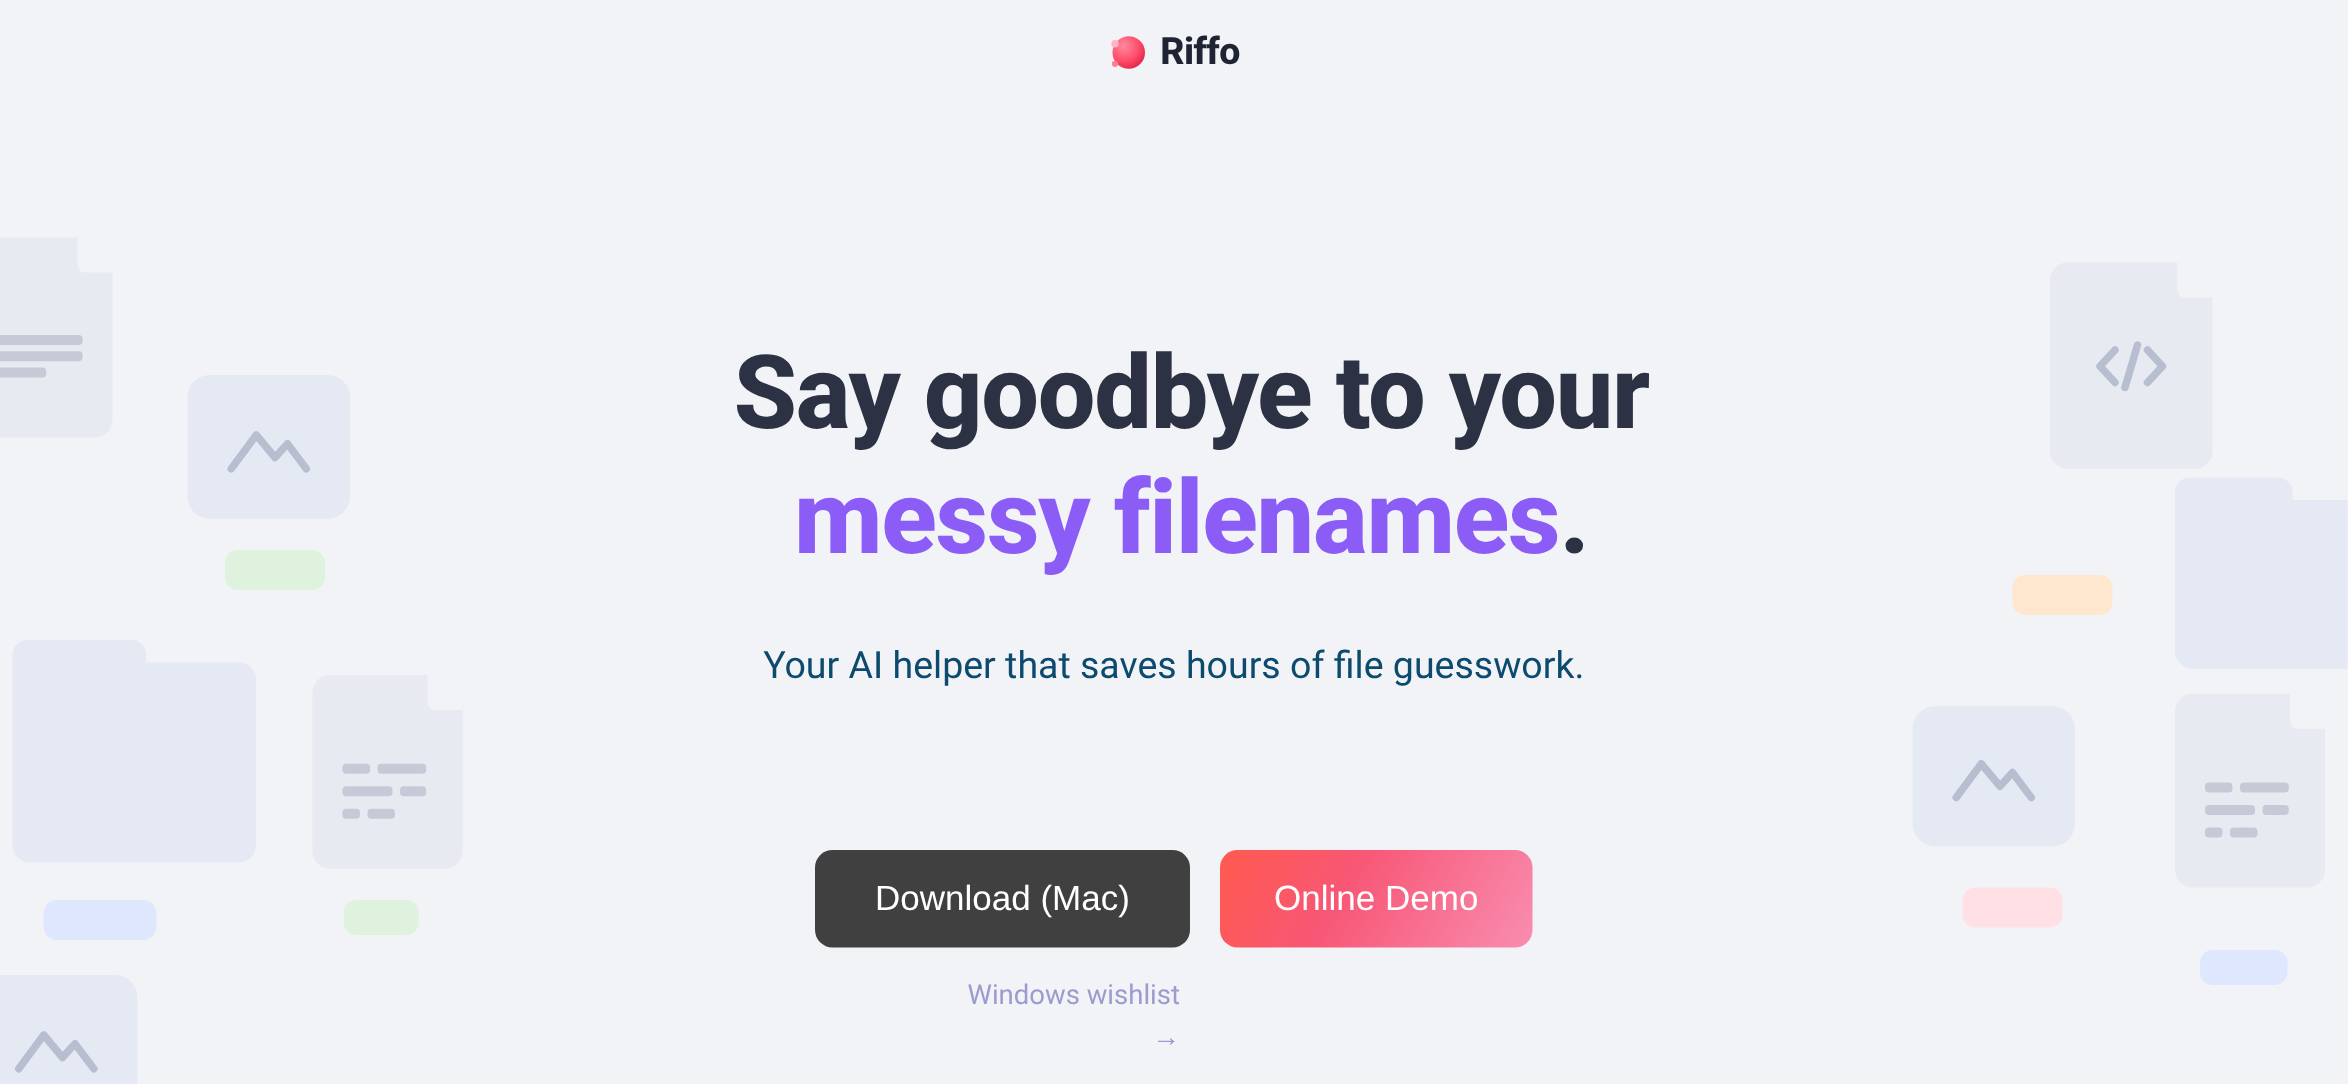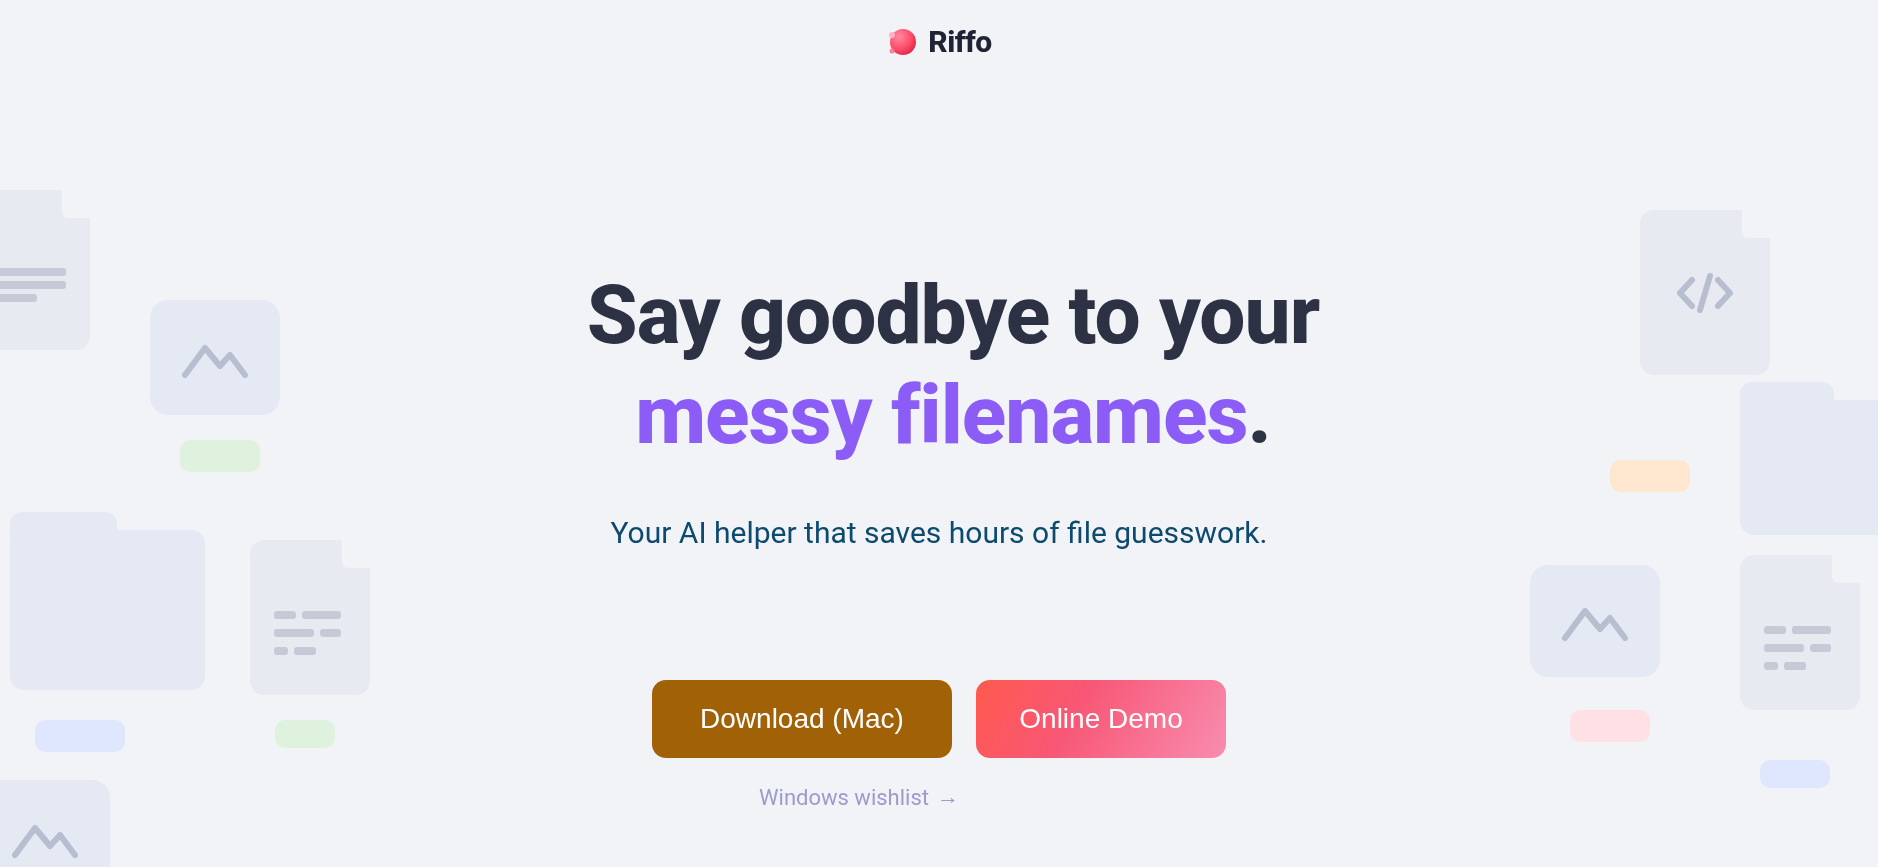--- a/index.html
+++ b/index.html
@@ -76,21 +76,21 @@
     font-weight: 500;
     display: inline-flex;
     align-items: center;
     justify-content: center;
     padding: 0 38px;
     cursor: pointer;
     border: none;
     color: #fff;
   }
   .btn-primary {
-    background: #a16207;
+    background: #404040;
     min-width: 300px;
   }
   .btn-secondary {
     background: linear-gradient(120deg, #ff5a4e 0%, #f85776 40%, #f88db0 100%);
     min-width: 250px;
     text-align: center;
   }
 
   .wishlist-row {
     display: flex;
@@ -99,20 +99,21 @@
   }
   .wishlist-link {
     color: #9a9bcf;
     font-size: 22px;
     display: inline-flex;
     align-items: flex-end;
     gap: 8px;
     text-decoration: none;
     cursor: pointer;
     margin-left: -160px;
+    flex-direction: column;
   }
   .wishlist-link .arrow { font-size: 22px; }
   .file-card {
     background: #e8eaf1;
     border-radius: 14px;
     position: absolute;
     display: flex;
     flex-direction: column;
     align-items: center;
     justify-content: center;

